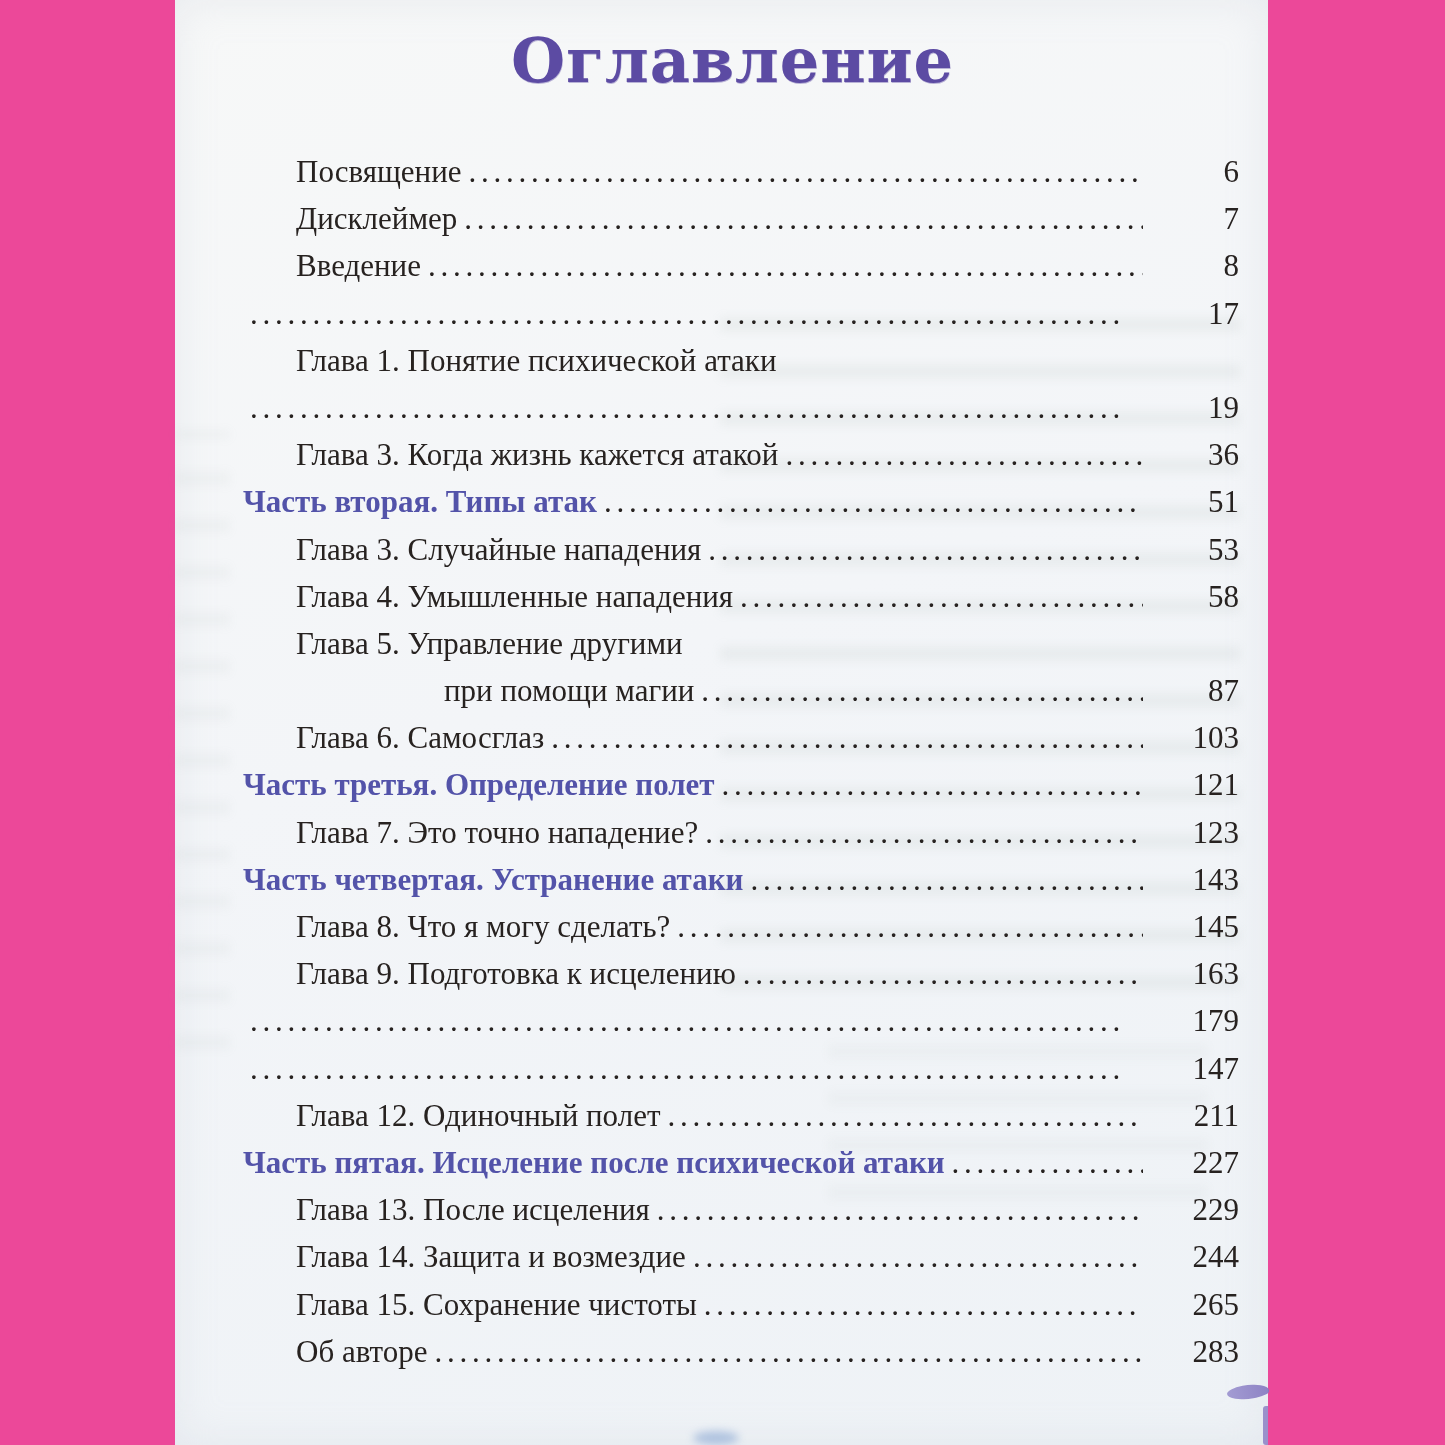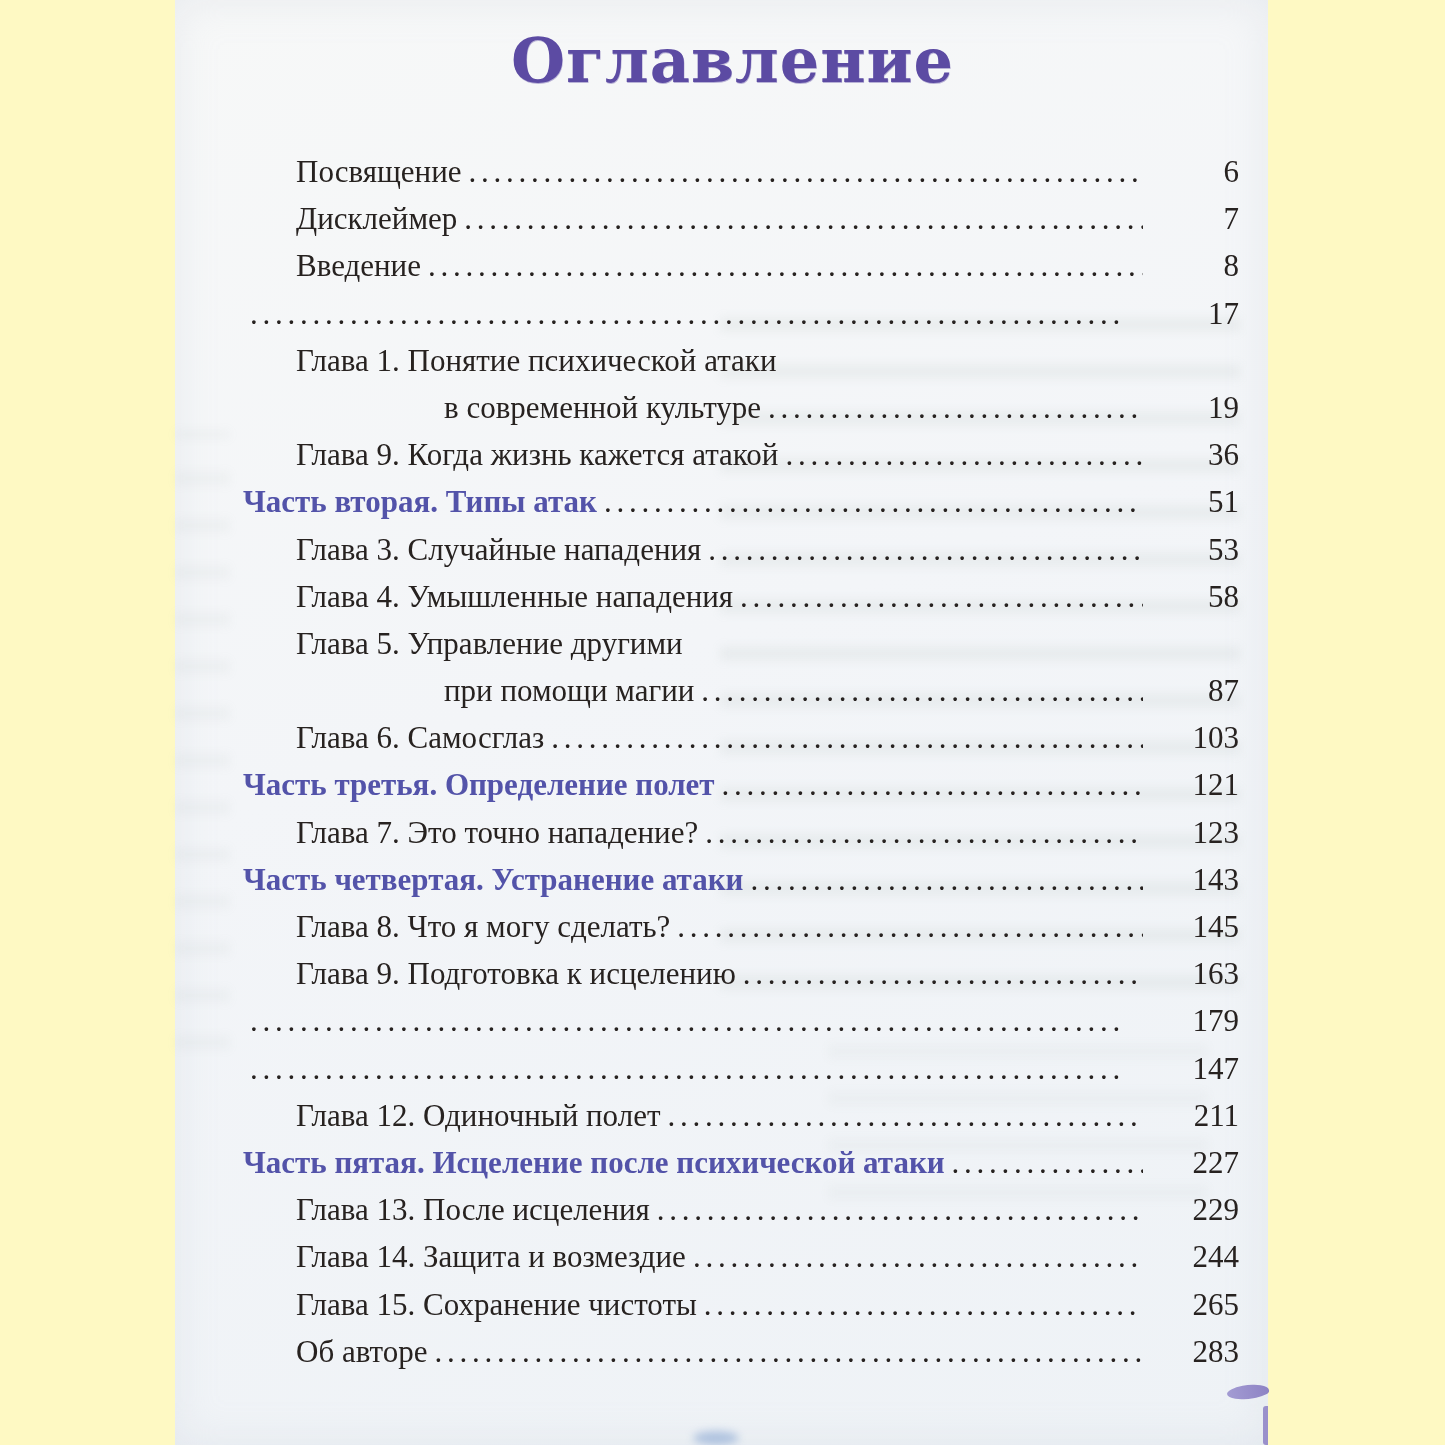--- a/index.html
+++ b/index.html
@@ -5,21 +5,21 @@
   :root{
     --title-color:#5c4ba3;
     --part-color:#5353a9;
     --body-color:#272220;
     --page-bg:#f3f5f8;
   }
   html,body{margin:0;padding:0;background:#ffffff;}
   .canvas{
     position:relative;
     width:1445px;height:1445px;
-    background:#fef9c3;
+    background:#ec4899;
     overflow:hidden;
     font-family:"Liberation Serif", serif;
   }
   .book-page{
     position:absolute;
     left:175px;top:0;
     width:1093px;height:1445px;
     background:linear-gradient(160deg,#f7f8f8 0%,var(--page-bg) 45%,#eef2f6 100%);
     box-shadow:inset 0 0 40px rgba(190,200,210,0.25);
   }
@@ -150,26 +150,25 @@
           <span class="page-num">8</span>
         </div>
         <div class="row part">
           <span class="dots">. . . . . . . . . . . . . . . . . . . . . . . . . . . . . . . . . . . . . . . . . . . . . . . . . . . . . . . . . . . . . . . . . . . . . . </span>
           <span class="page-num">17</span>
         </div>
         <div class="row chapter_wrap">
           <span class="label-wrap"><span class="toc-label">Глава 1. Понятие психической атаки</span></span>
         </div>
         <div class="row cont">
-          <span class="label-wrap"><span class="toc-label">в современной культуре</span></span>
           <span class="dots">. . . . . . . . . . . . . . . . . . . . . . . . . . . . . . . . . . . . . . . . . . . . . . . . . . . . . . . . . . . . . . . . . . . . . . </span>
           <span class="page-num">19</span>
         </div>
         <div class="row chapter">
-          <span class="label-wrap"><span class="toc-label">Глава 9. Когда жизнь кажется атакой</span></span>
+          <span class="label-wrap"><span class="toc-label">Глава 3. Когда жизнь кажется атакой</span></span>
           <span class="dots">. . . . . . . . . . . . . . . . . . . . . . . . . . . . . . . . . . . . . . . . . . . . . . . . . . . . . . . . . . . . . . . . . . . . . . </span>
           <span class="page-num">36</span>
         </div>
         <div class="row part">
           <span class="label-wrap"><span class="toc-label">Часть вторая. Типы атак</span></span>
           <span class="dots">. . . . . . . . . . . . . . . . . . . . . . . . . . . . . . . . . . . . . . . . . . . . . . . . . . . . . . . . . . . . . . . . . . . . . . </span>
           <span class="page-num">51</span>
         </div>
         <div class="row chapter">
           <span class="label-wrap"><span class="toc-label">Глава 3. Случайные нападения</span></span>

